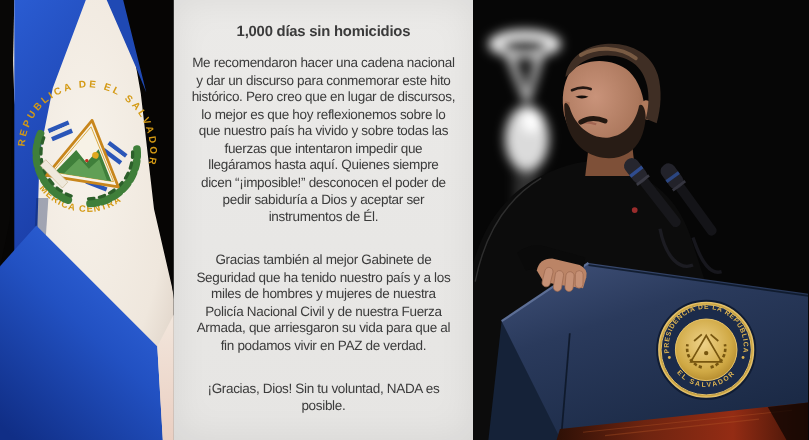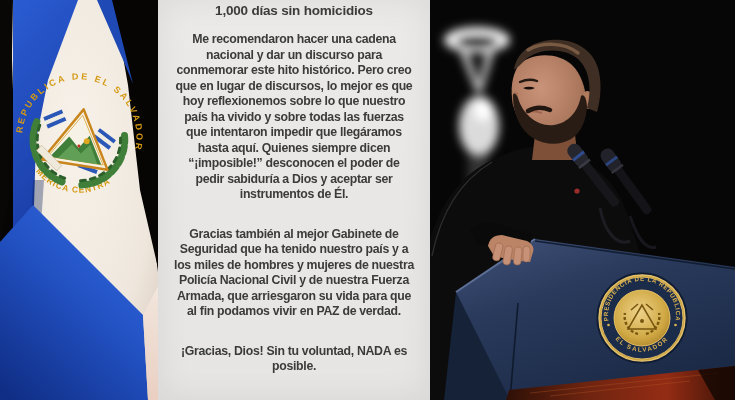--- a/index.html
+++ b/index.html
@@ -6,30 +6,30 @@
   .canvas{
     position:relative;width:735px;height:400px;display:flex;overflow:hidden;
     font-family:"Liberation Sans",sans-serif;background:#000;
   }
   .panel{position:relative;height:400px;overflow:hidden;flex:0 0 auto;}
   .panel.left{width:158px;background:#060504;}
   .panel.middle{
     width:272px;background:linear-gradient(180deg,#ebeae8 0%,#e8e7e5 55%,#e6e5e3 100%);
     box-shadow:inset 0 0 34px rgba(0,0,0,0.07);
     display:flex;flex-direction:column;align-items:center;
-    box-sizing:border-box;padding:3px 16px 0 16px;
+    box-sizing:border-box;padding:21px 16px 0 16px;
   }
   .panel.right{width:305px;background:#060606;}
   .statement{width:240px;text-align:center;color:#3b3b3b;}
   .statement .title{
     font-size:13.5px;font-weight:700;letter-spacing:-0.2px;line-height:16px;
     margin:0 0 13px 0;
   }
   .statement p{
-    font-size:12.3px;font-weight:700;letter-spacing:-0.3px;line-height:15.5px;
+    font-size:12.3px;font-weight:400;letter-spacing:-0.3px;line-height:15.5px;
     margin:24px 0 0 0;
   }
   .statement p:first-of-type{margin-top:0;}
   svg{display:block;}
   .arc-gold{fill:#d49a14;font-family:"Liberation Sans",sans-serif;font-weight:700;}
   .seal-gold{fill:#dcb352;font-family:"Liberation Sans",sans-serif;font-weight:700;}
 </style>
 </head>
 <body>
 

